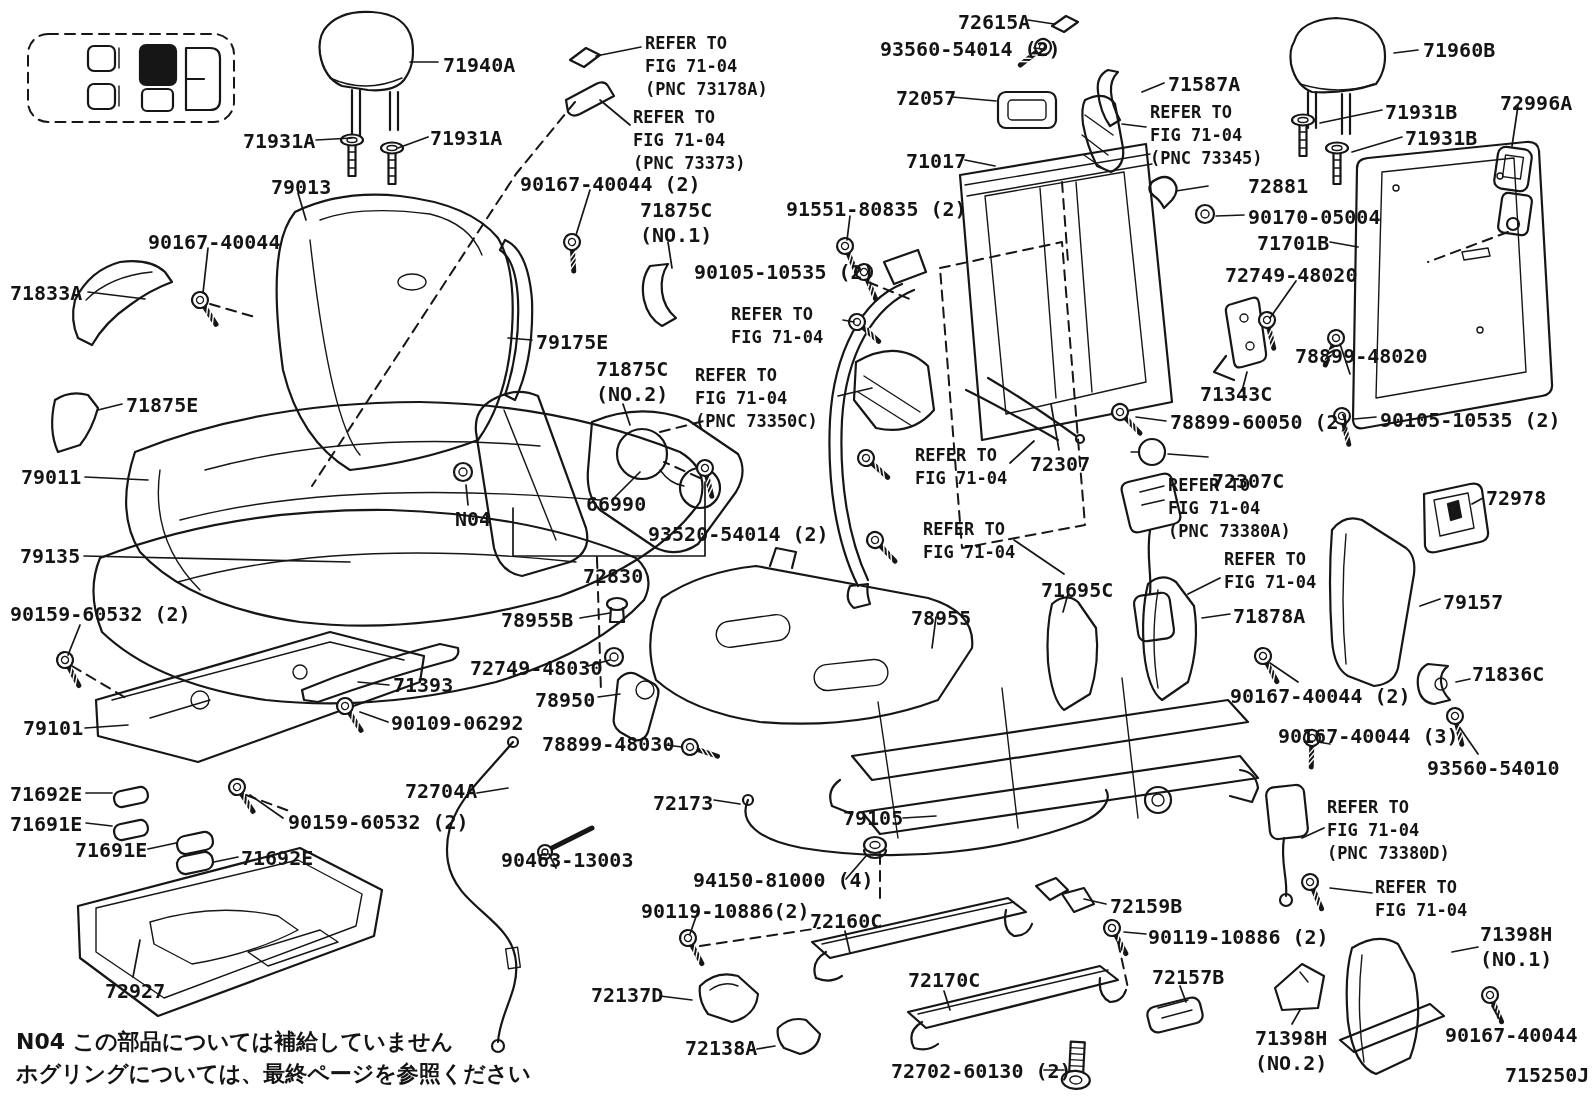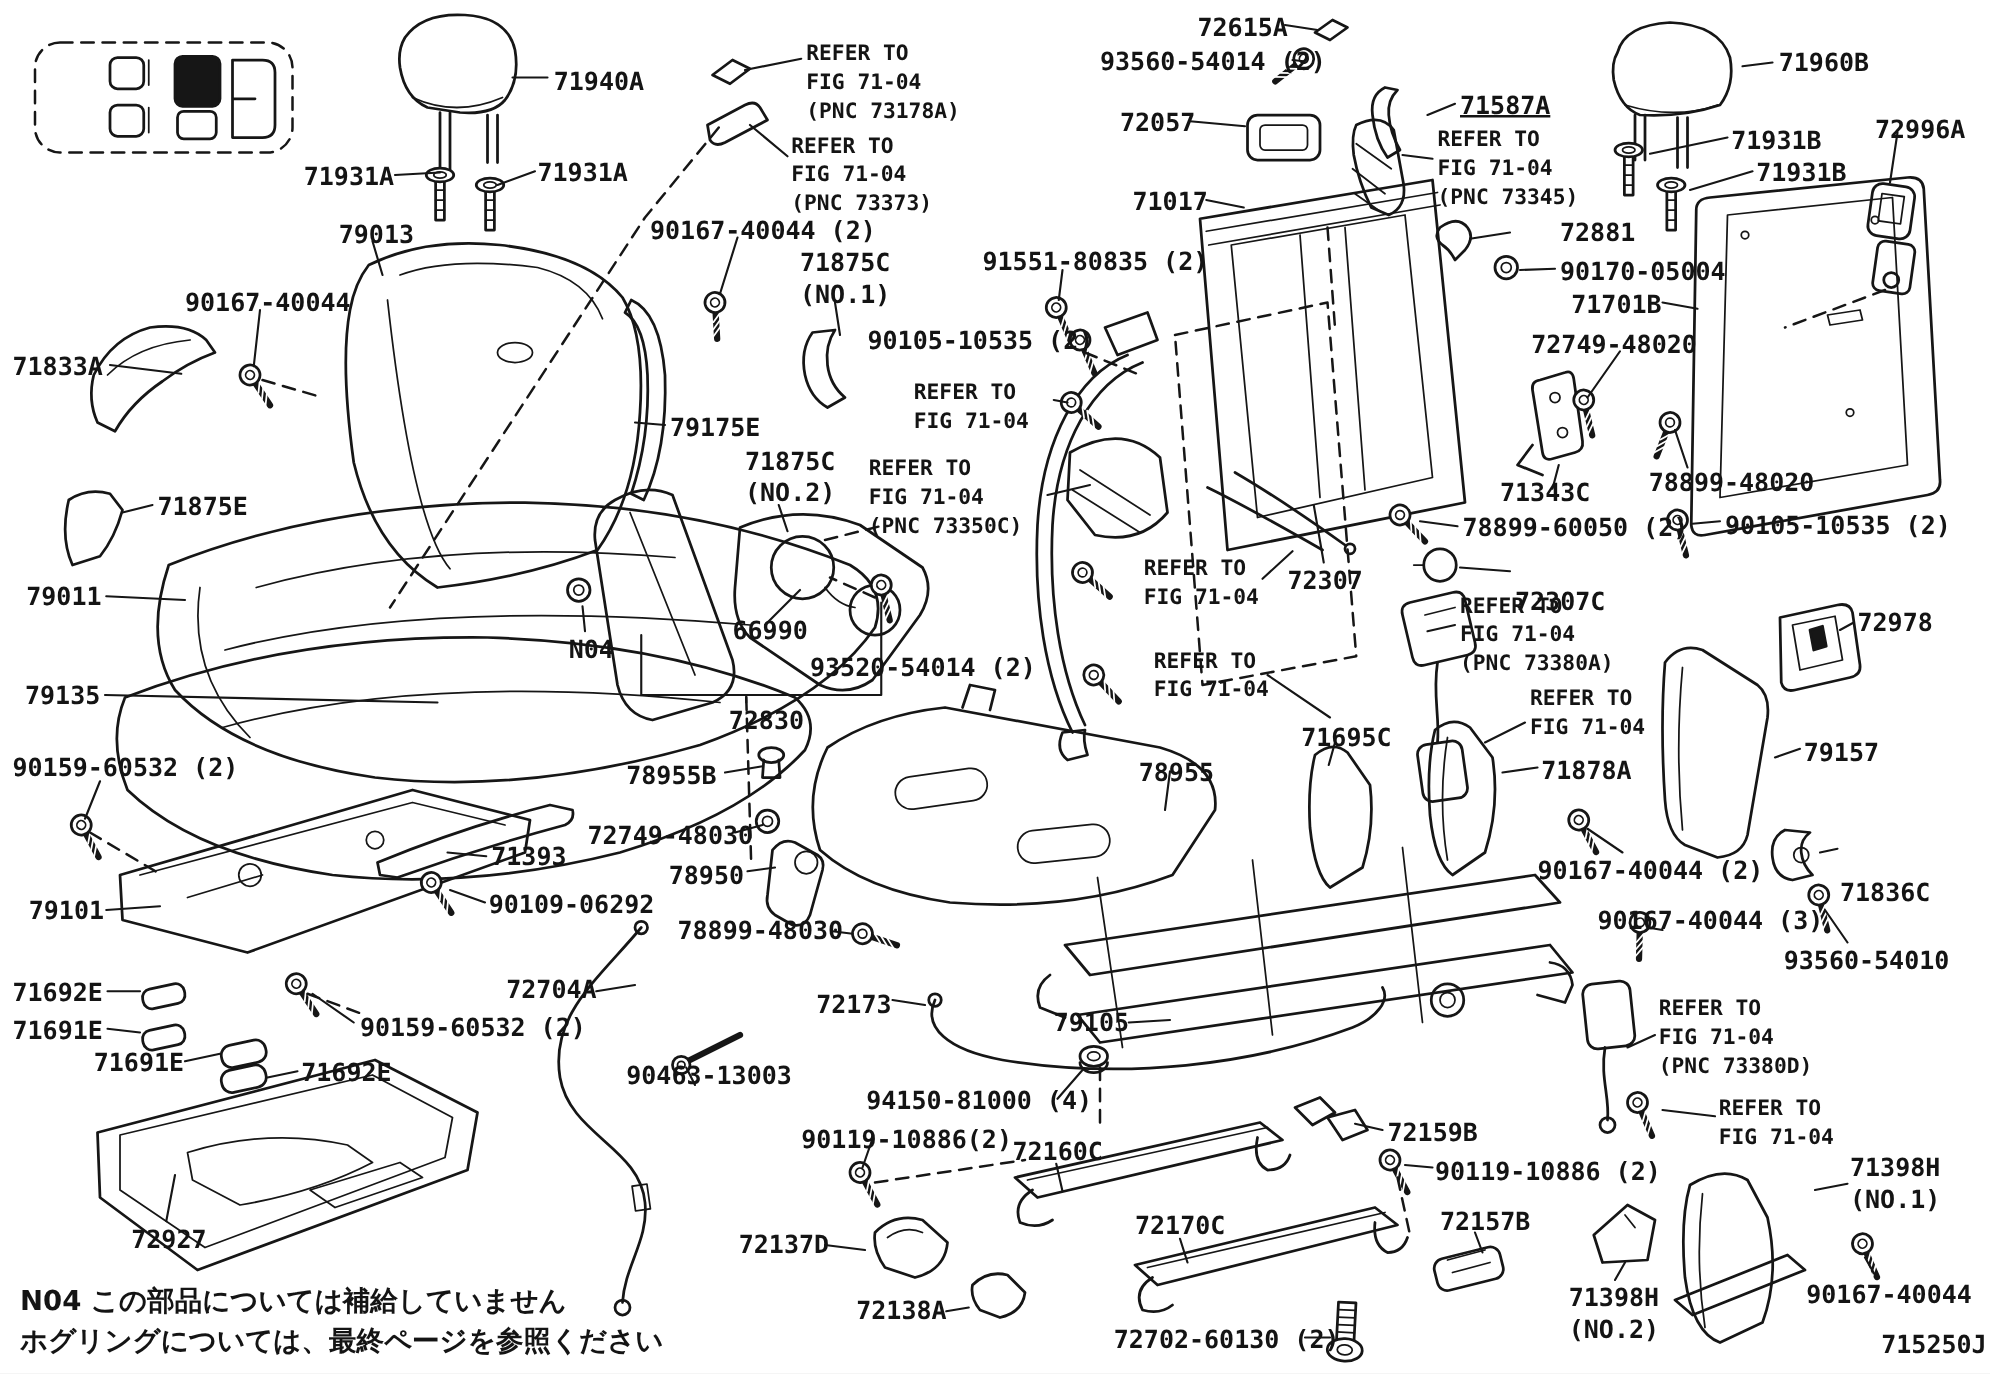--- a/index.html
+++ b/index.html
@@ -357,21 +357,21 @@
 
 <div id="labels-layer">
       <div class="lbl" style="left: 443px; top: 53px;">71940A</div>
       <div class="lbl" style="left: 958px; top: 10px;">72615A</div>
       <div class="lbl" style="left: 880px; top: 37px;">93560-54014 (2)</div>
       <div class="lbl" style="left: 1423px; top: 38px;">71960B</div>
       <div class="lbl ref" style="left: 645px; top: 32px;">REFER TO
 FIG 71-04
 (PNC 73178A)</div>
       <div class="lbl" style="left: 896px; top: 86px;">72057</div>
-      <div class="lbl" style="left: 1168px; top: 72px; text-decoration: underline;">71587A</div>
+      <div class="lbl" style="left: 1168px; top: 72px;">71587A</div>
       <div class="lbl" style="left: 1500px; top: 91px; text-align: center;">72996A</div>
       <div class="lbl" style="left: 1385px; top: 100px;">71931B</div>
       <div class="lbl ref" style="left: 633px; top: 106px;">REFER TO
 FIG 71-04
 (PNC 73373)</div>
       <div class="lbl ref" style="left: 1150px; top: 101px;">REFER TO
 FIG 71-04
 (PNC 73345)</div>
       <div class="lbl" style="left: 1405px; top: 126px;">71931B</div>
       <div class="lbl" style="left: 243px; top: 129px;">71931A</div>
@@ -390,21 +390,21 @@
       <div class="lbl" style="left: 1225px; top: 263px;">72749-48020</div>
       <div class="lbl" style="left: 10px; top: 281px;">71833A</div>
       <div class="lbl ref" style="left: 731px; top: 303px;">REFER TO
 FIG 71-04</div>
       <div class="lbl" style="left: 536px; top: 330px;">79175E</div>
       <div class="lbl" style="left: 596px; top: 357px;">71875C
 (NO.2)</div>
       <div class="lbl ref" style="left: 695px; top: 364px;">REFER TO
 FIG 71-04
 (PNC 73350C)</div>
-      <div class="lbl" style="left: 1295px; top: 374px; margin-left: 24px;">78899-48020</div>
+      <div class="lbl" style="left: 1295px; top: 344px;">78899-48020</div>
       <div class="lbl" style="left: 1200px; top: 382px;">71343C</div>
       <div class="lbl" style="left: 126px; top: 393px;">71875E</div>
       <div class="lbl" style="left: 1170px; top: 410px;">78899-60050 (2)</div>
       <div class="lbl" style="left: 1380px; top: 408px;">90105-10535 (2)</div>
       <div class="lbl ref" style="left: 915px; top: 444px;">REFER TO
 FIG 71-04</div>
       <div class="lbl" style="left: 1030px; top: 452px;">72307</div>
       <div class="lbl" style="left: 1212px; top: 469px;">72307C</div>
       <div class="lbl" style="left: 21px; top: 465px;">79011</div>
       <div class="lbl ref" style="left: 1168px; top: 474px;">REFER TO
@@ -420,21 +420,21 @@
       <div class="lbl ref" style="left: 1224px; top: 548px;">REFER TO
 FIG 71-04</div>
       <div class="lbl" style="left: 583px; top: 564px;">72830</div>
       <div class="lbl" style="left: 1041px; top: 578px;">71695C</div>
       <div class="lbl" style="left: 1443px; top: 590px;">79157</div>
       <div class="lbl" style="left: 10px; top: 602px;">90159-60532 (2)</div>
       <div class="lbl" style="left: 1233px; top: 604px;">71878A</div>
       <div class="lbl" style="left: 501px; top: 608px;">78955B</div>
       <div class="lbl" style="left: 911px; top: 606px;">78955</div>
       <div class="lbl" style="left: 470px; top: 656px;">72749-48030</div>
-      <div class="lbl" style="left: 1472px; top: 662px; margin-top: 40px;">71836C</div>
+      <div class="lbl" style="left: 1472px; top: 662px;">71836C</div>
       <div class="lbl" style="left: 393px; top: 673px;">71393</div>
       <div class="lbl" style="left: 535px; top: 688px;">78950</div>
       <div class="lbl" style="left: 1230px; top: 684px;">90167-40044 (2)</div>
       <div class="lbl" style="left: 391px; top: 711px;">90109-06292</div>
       <div class="lbl" style="left: 23px; top: 716px;">79101</div>
       <div class="lbl" style="left: 1278px; top: 724px;">90167-40044 (3)</div>
       <div class="lbl" style="left: 542px; top: 732px;">78899-48030</div>
       <div class="lbl" style="left: 1427px; top: 756px;">93560-54010</div>
       <div class="lbl" style="left: 10px; top: 782px;">71692E</div>
       <div class="lbl" style="left: 405px; top: 779px;">72704A</div>

